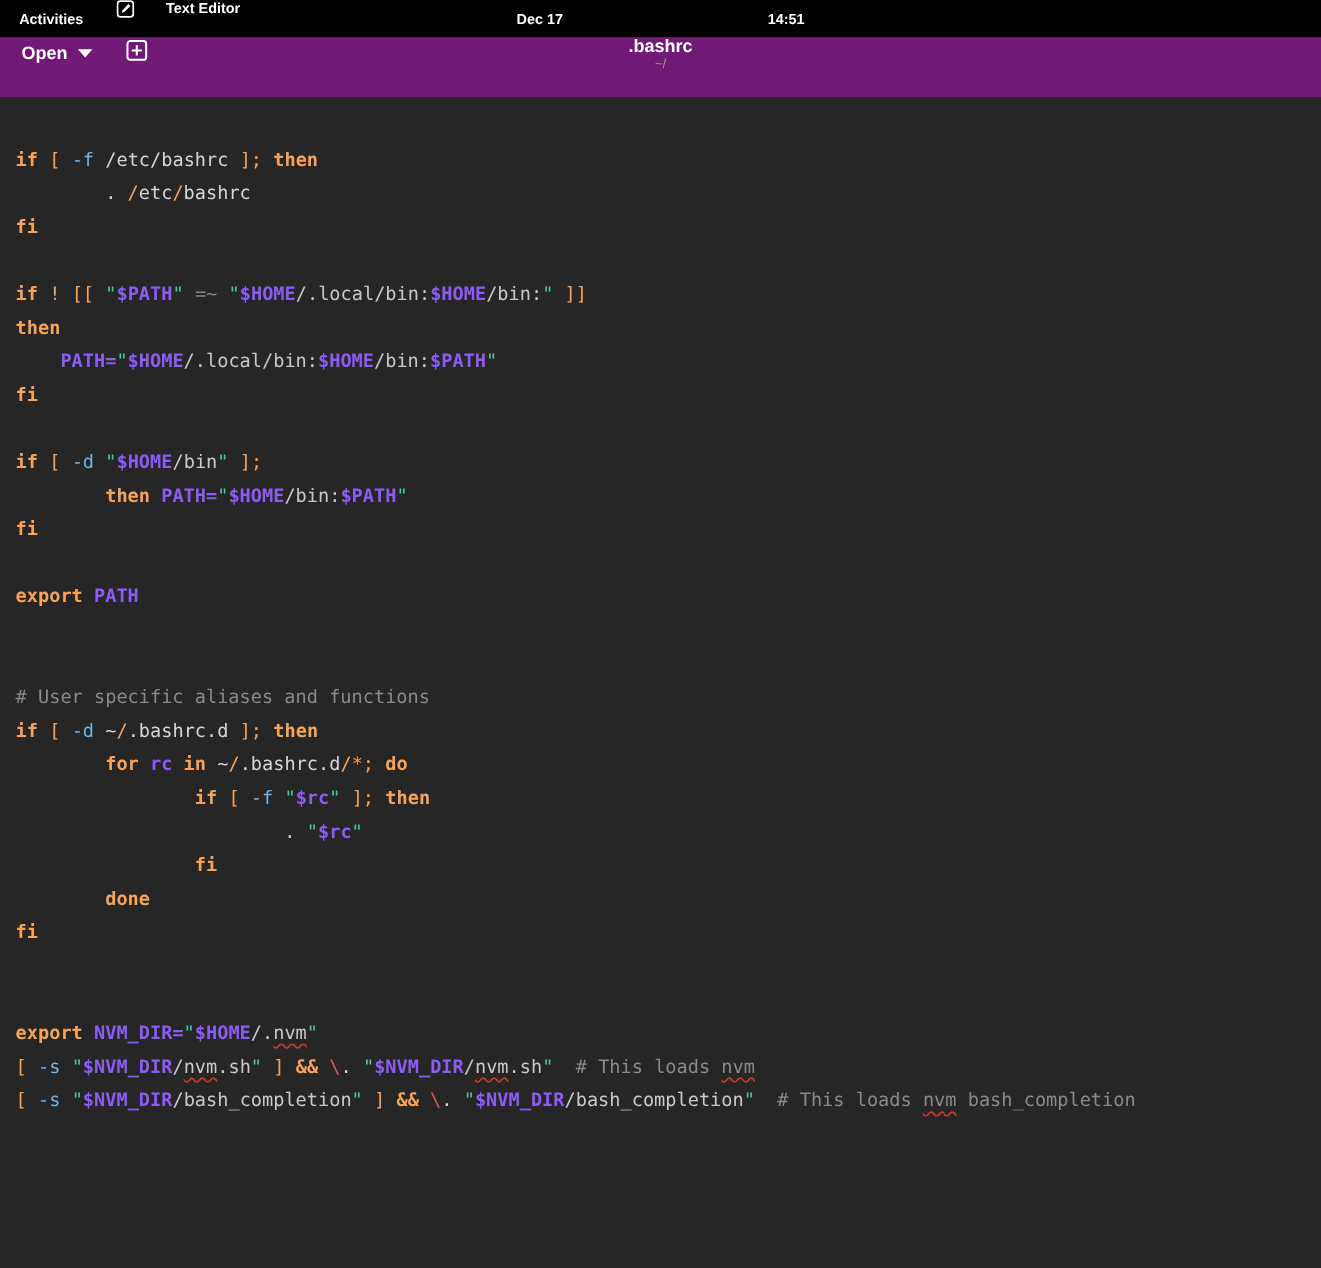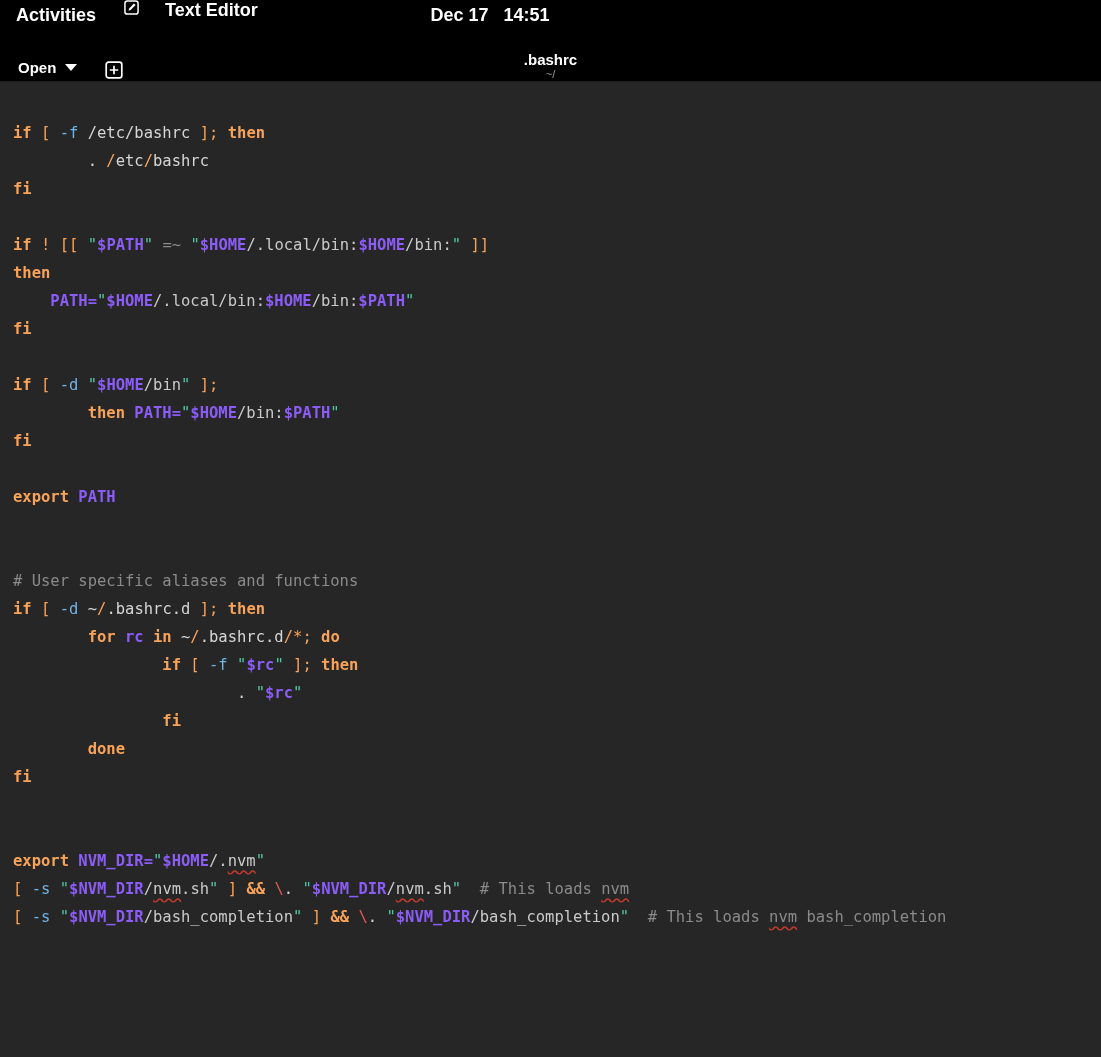--- a/index.html
+++ b/index.html
@@ -13,21 +13,21 @@
 
   
   #topbar {
     height: 31px;
     background: #000000;
     color: #ffffff;
     display: flex;
     align-items: center;
     position: relative;
     font-family: "Liberation Sans", sans-serif;
-    font-size: 18px;
+    font-size: 12px;
     font-weight: bold;
   }
   #activities-button {
     padding: 0 12px 0 16px;
     height: 100%;
     display: flex;
     align-items: center;
     cursor: pointer;
   }
   #app-menu-button {
@@ -39,33 +39,33 @@
     cursor: pointer;
     margin-left: 6px;
   }
   #clock {
     position: absolute;
     left: 0; right: 0;
     margin: 0 auto;
     width: 240px;
     text-align: center;
     display: flex;
-    justify-content: flex-start;
-    gap: 15px;
+    justify-content: space-between;
+    gap: 2px;
     pointer-events: none;
   }
   #clock .clock-date, #clock .clock-time { white-space: pre; }
 
   
   #headerbar {
     height: 51px;
-    background: #000000;
+    background: #701a75;
     border-bottom: 1px solid #1e1e1e;
     display: flex;
-    align-items: flex-end;
+    align-items: flex-start;
     position: relative;
     font-family: "Liberation Sans", sans-serif;
   }
   #open-button {
     display: flex;
     align-items: center;
     gap: 9px;
     color: #ffffff;
     font-size: 15px;
     font-weight: bold;

